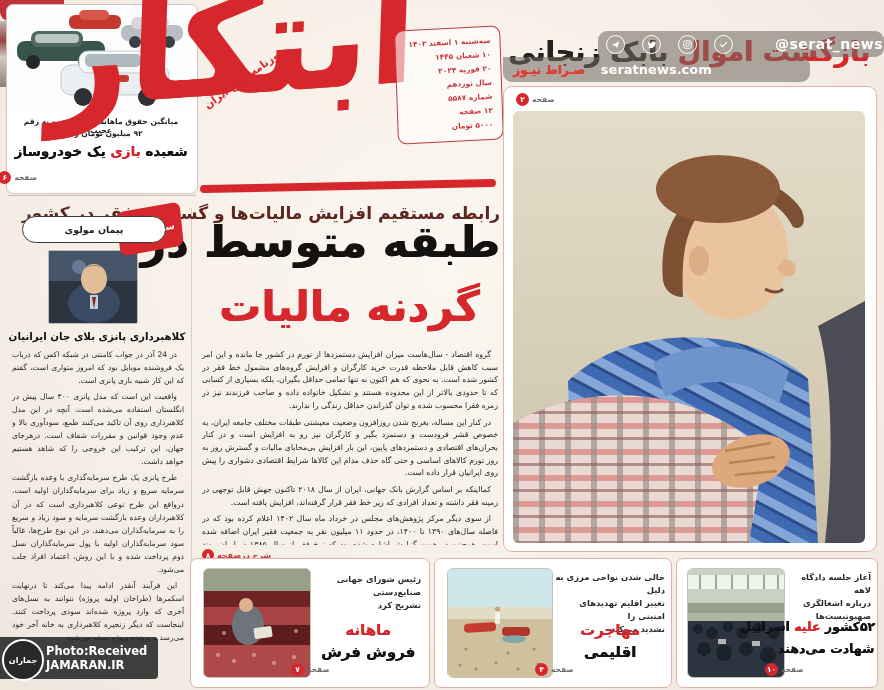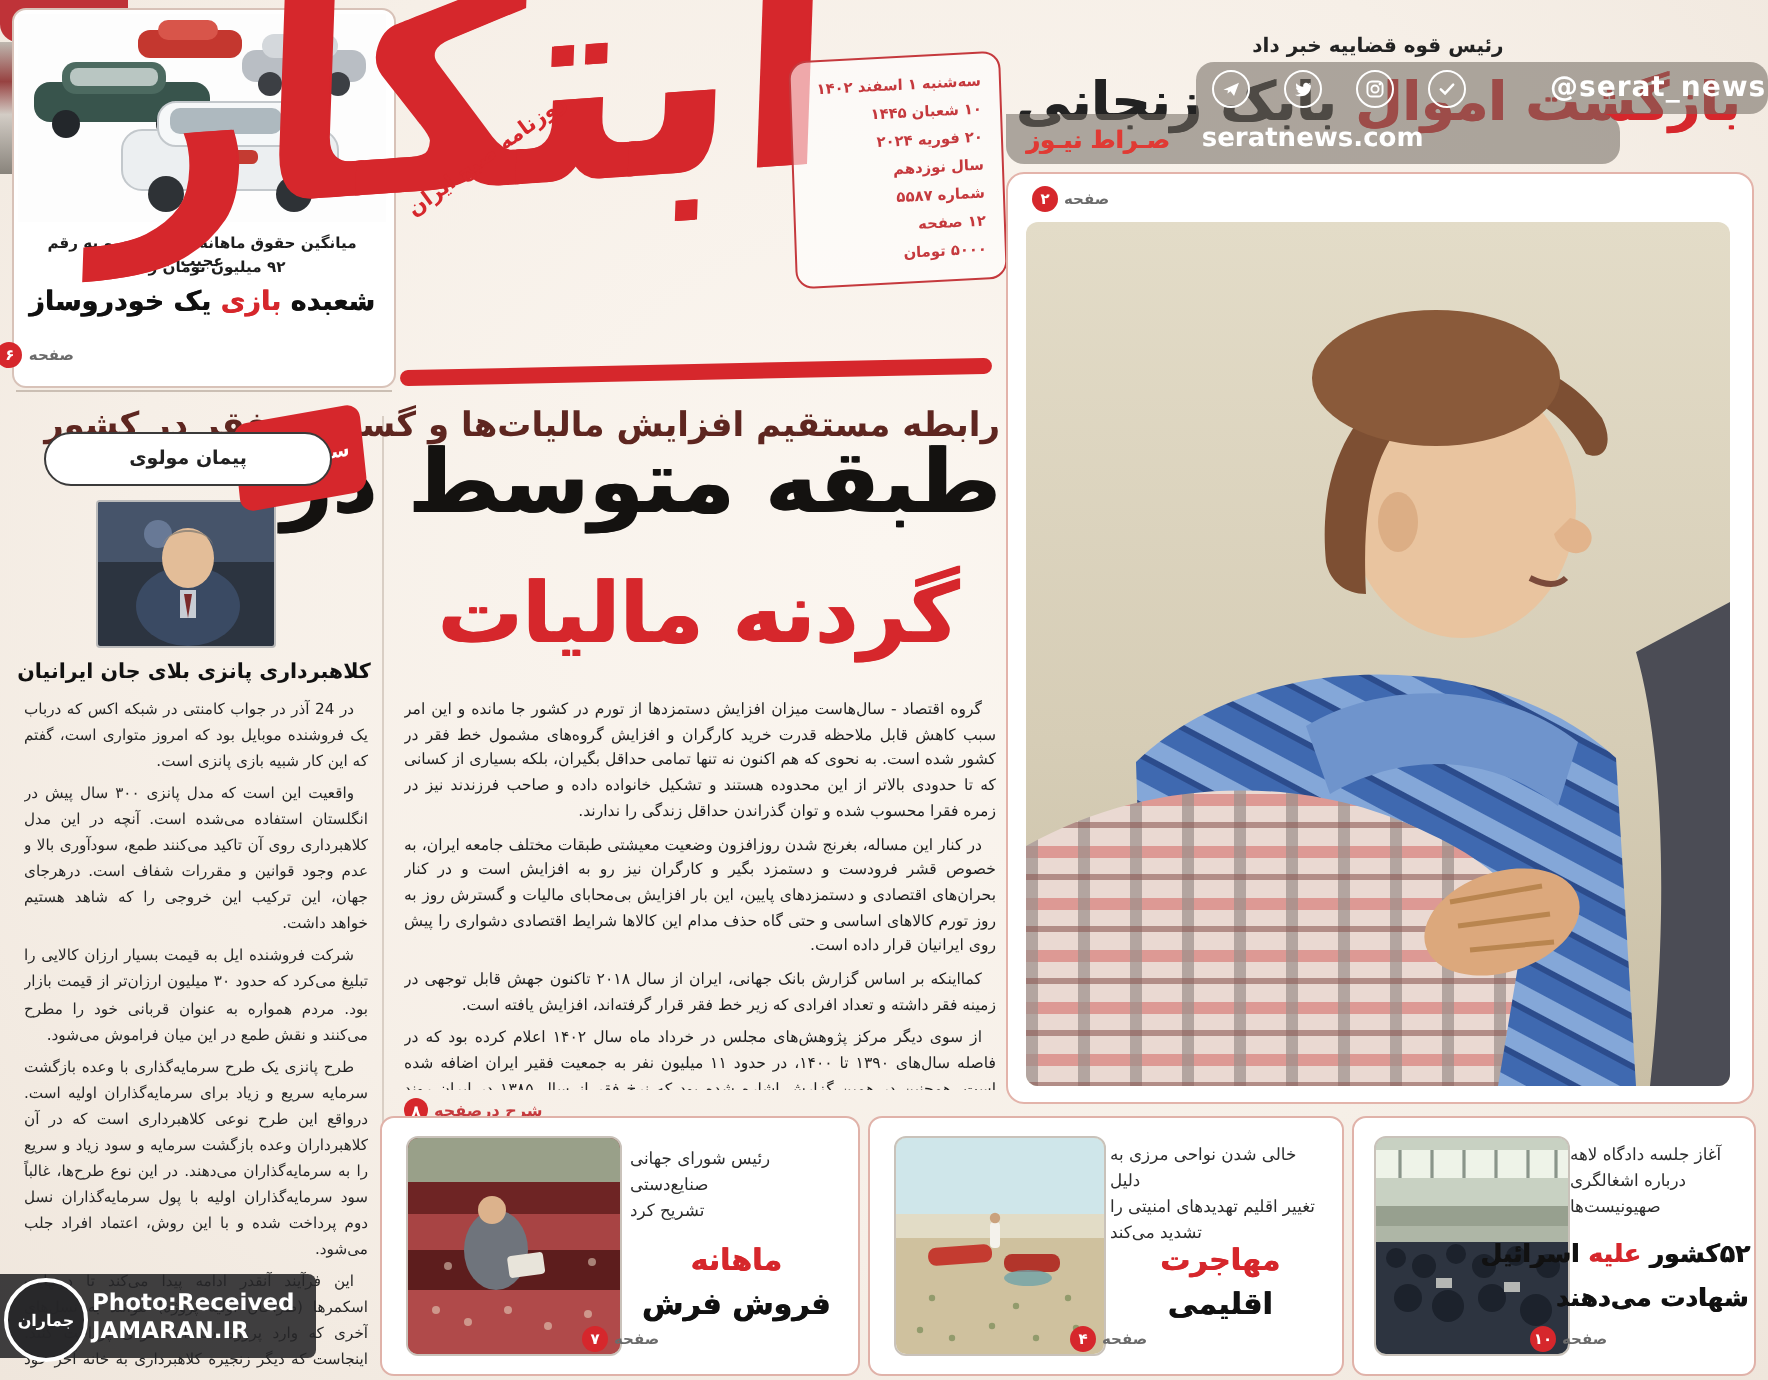--- a/index.html
+++ b/index.html
@@ -79,21 +79,21 @@
   .wm-ic{width:17px;height:17px;border:1.3px solid #fff;border-radius:50%;display:flex;align-items:center;
       justify-content:center;flex:0 0 auto;}
   .wm-sep{width:1px;height:16px;background:#fff;opacity:.9;margin:0 4px;}
   .wm-handle{font-size:14px;font-weight:bold;letter-spacing:.5px;}
   .wm-name{font-size:12px;font-weight:bold;color:#e03a34;text-shadow:.4px 0 #e03a34;}
   .wm-site{font-size:13px;font-weight:bold;}
 
   
   .bbox{top:558px;height:130px;background:#fff;border:1.2px solid #e0b2a9;border-radius:7px;box-sizing:border-box;}
   .bbox .img{position:absolute;top:9px;border:1px solid #c9c2ba;border-radius:6px;overflow:hidden;}
-  .bbox .kick{position:absolute;font-size:8.4px;font-weight:normal;color:#2d2d2d;text-align:left;line-height:1.55;}
+  .bbox .kick{position:absolute;font-size:8.4px;font-weight:bold;color:#2d2d2d;text-align:right;line-height:1.55;}
   .bbox .bh{position:absolute;text-align:center;font-weight:bold;font-size:15px;text-shadow:.4px 0 currentColor;}
   .bbox .pagebadge{position:absolute;}
 
   
   .jam-bar{left:0;top:637px;width:158px;height:42px;background:rgba(38,38,40,.88);z-index:5;display:flex;
       align-items:center;direction:ltr;border-radius:0 4px 4px 0;padding-left:46px;box-sizing:border-box;}
   .jam-logo{position:absolute;left:2px;top:2px;width:38px;height:38px;border:2.5px solid #fff;border-radius:50%;
       background:rgba(38,38,40,.9);display:flex;align-items:center;justify-content:center;color:#fff;
       font-size:8px;font-weight:bold;}
   .jam-txt{color:#fff;font-weight:bold;font-size:11.5px;line-height:1.25;}
@@ -189,27 +189,25 @@
     <ellipse cx="45" cy="52" rx="26" ry="20" fill="#3a4a63"></ellipse>
     <ellipse cx="45" cy="28" rx="13" ry="15" fill="#e3bd98"></ellipse>
     <path d="M32,24 C32,12 58,12 58,24 C58,18 52,14 45,14 C38,14 32,18 32,24 Z" fill="#9a8c7c"></path>
     <rect x="41" y="44" width="8" height="14" fill="#c8cdd4"></rect>
     <path d="M43,46 L45,58 L47,46 Z" fill="#7a2a2a"></path>
   </svg>
   <div class="abs ed-head nowrap">کلاهبرداری پانزی بلای جان ایرانیان</div>
   <div class="abs ed-body">
     <p>در 24 آذر در جواب کامنتی در شبکه اکس که درباب یک فروشنده موبایل بود که امروز متواری است، گفتم که این کار شبیه بازی پانزی است.</p>
     <p>واقعیت این است که مدل پانزی ۳۰۰ سال پیش در انگلستان استفاده می‌شده است. آنچه در این مدل کلاهبرداری روی آن تاکید می‌کنند طمع، سودآوری بالا و عدم وجود قوانین و مقررات شفاف است. درهرجای جهان، این ترکیب این خروجی را که شاهد هستیم خواهد داشت.</p>
-    <p>شرکت فروشنده ایل به قیمت بسیار ارزان کالایی را تبلیغ می‌کرد که حدود ۳۰ میلیون ارزان‌تر از قیمت بازار بود. مردم همواره به عنوان قربانی خود را مطرح می‌کنند و نقش طمع در این میان فراموش می‌شود.</p>
     <p>طرح پانزی یک طرح سرمایه‌گذاری با وعده بازگشت سرمایه سریع و زیاد برای سرمایه‌گذاران اولیه است. درواقع این طرح نوعی کلاهبرداری است که در آن کلاهبرداران وعده بازگشت سرمایه و سود زیاد و سریع را به سرمایه‌گذاران می‌دهند. در این نوع طرح‌ها، غالباً سود سرمایه‌گذاران اولیه با پول سرمایه‌گذاران نسل دوم پرداخت شده و با این روش، اعتماد افراد جلب می‌شود.</p>
     <p>این فرآیند آنقدر ادامه پیدا می‌کند تا درنهایت اسکمرها (طراحان اولیه پروژه) نتوانند به نسل‌های آخری که وارد پروژه شده‌اند سودی پرداخت کنند. اینجاست که دیگر زنجیره کلاهبرداری به خانه آخر خود می‌رسد و پرونده پروژه بسته می‌شود.</p>
 
   </div>
 
-  <div class="abs zj-kicker nowrap">رئیس قوه قضاییه خبر داد</div>
   <div class="abs zj-head nowrap">
     <span class="red">بازگشت اموال</span>
     <span>بابک زنجانی</span>
   </div>
 
   <div class="abs wm-bar wm-bar1">
     <span class="wm-ic">
       <svg width="11" height="11" viewBox="0 0 16 16">
           <path d="M2.5,8.6 L13.8,3.4 L10.2,13 L7.6,9.6 L5.4,11.2 L5.8,8.9 Z" fill="#fff"></path>
         </svg>

